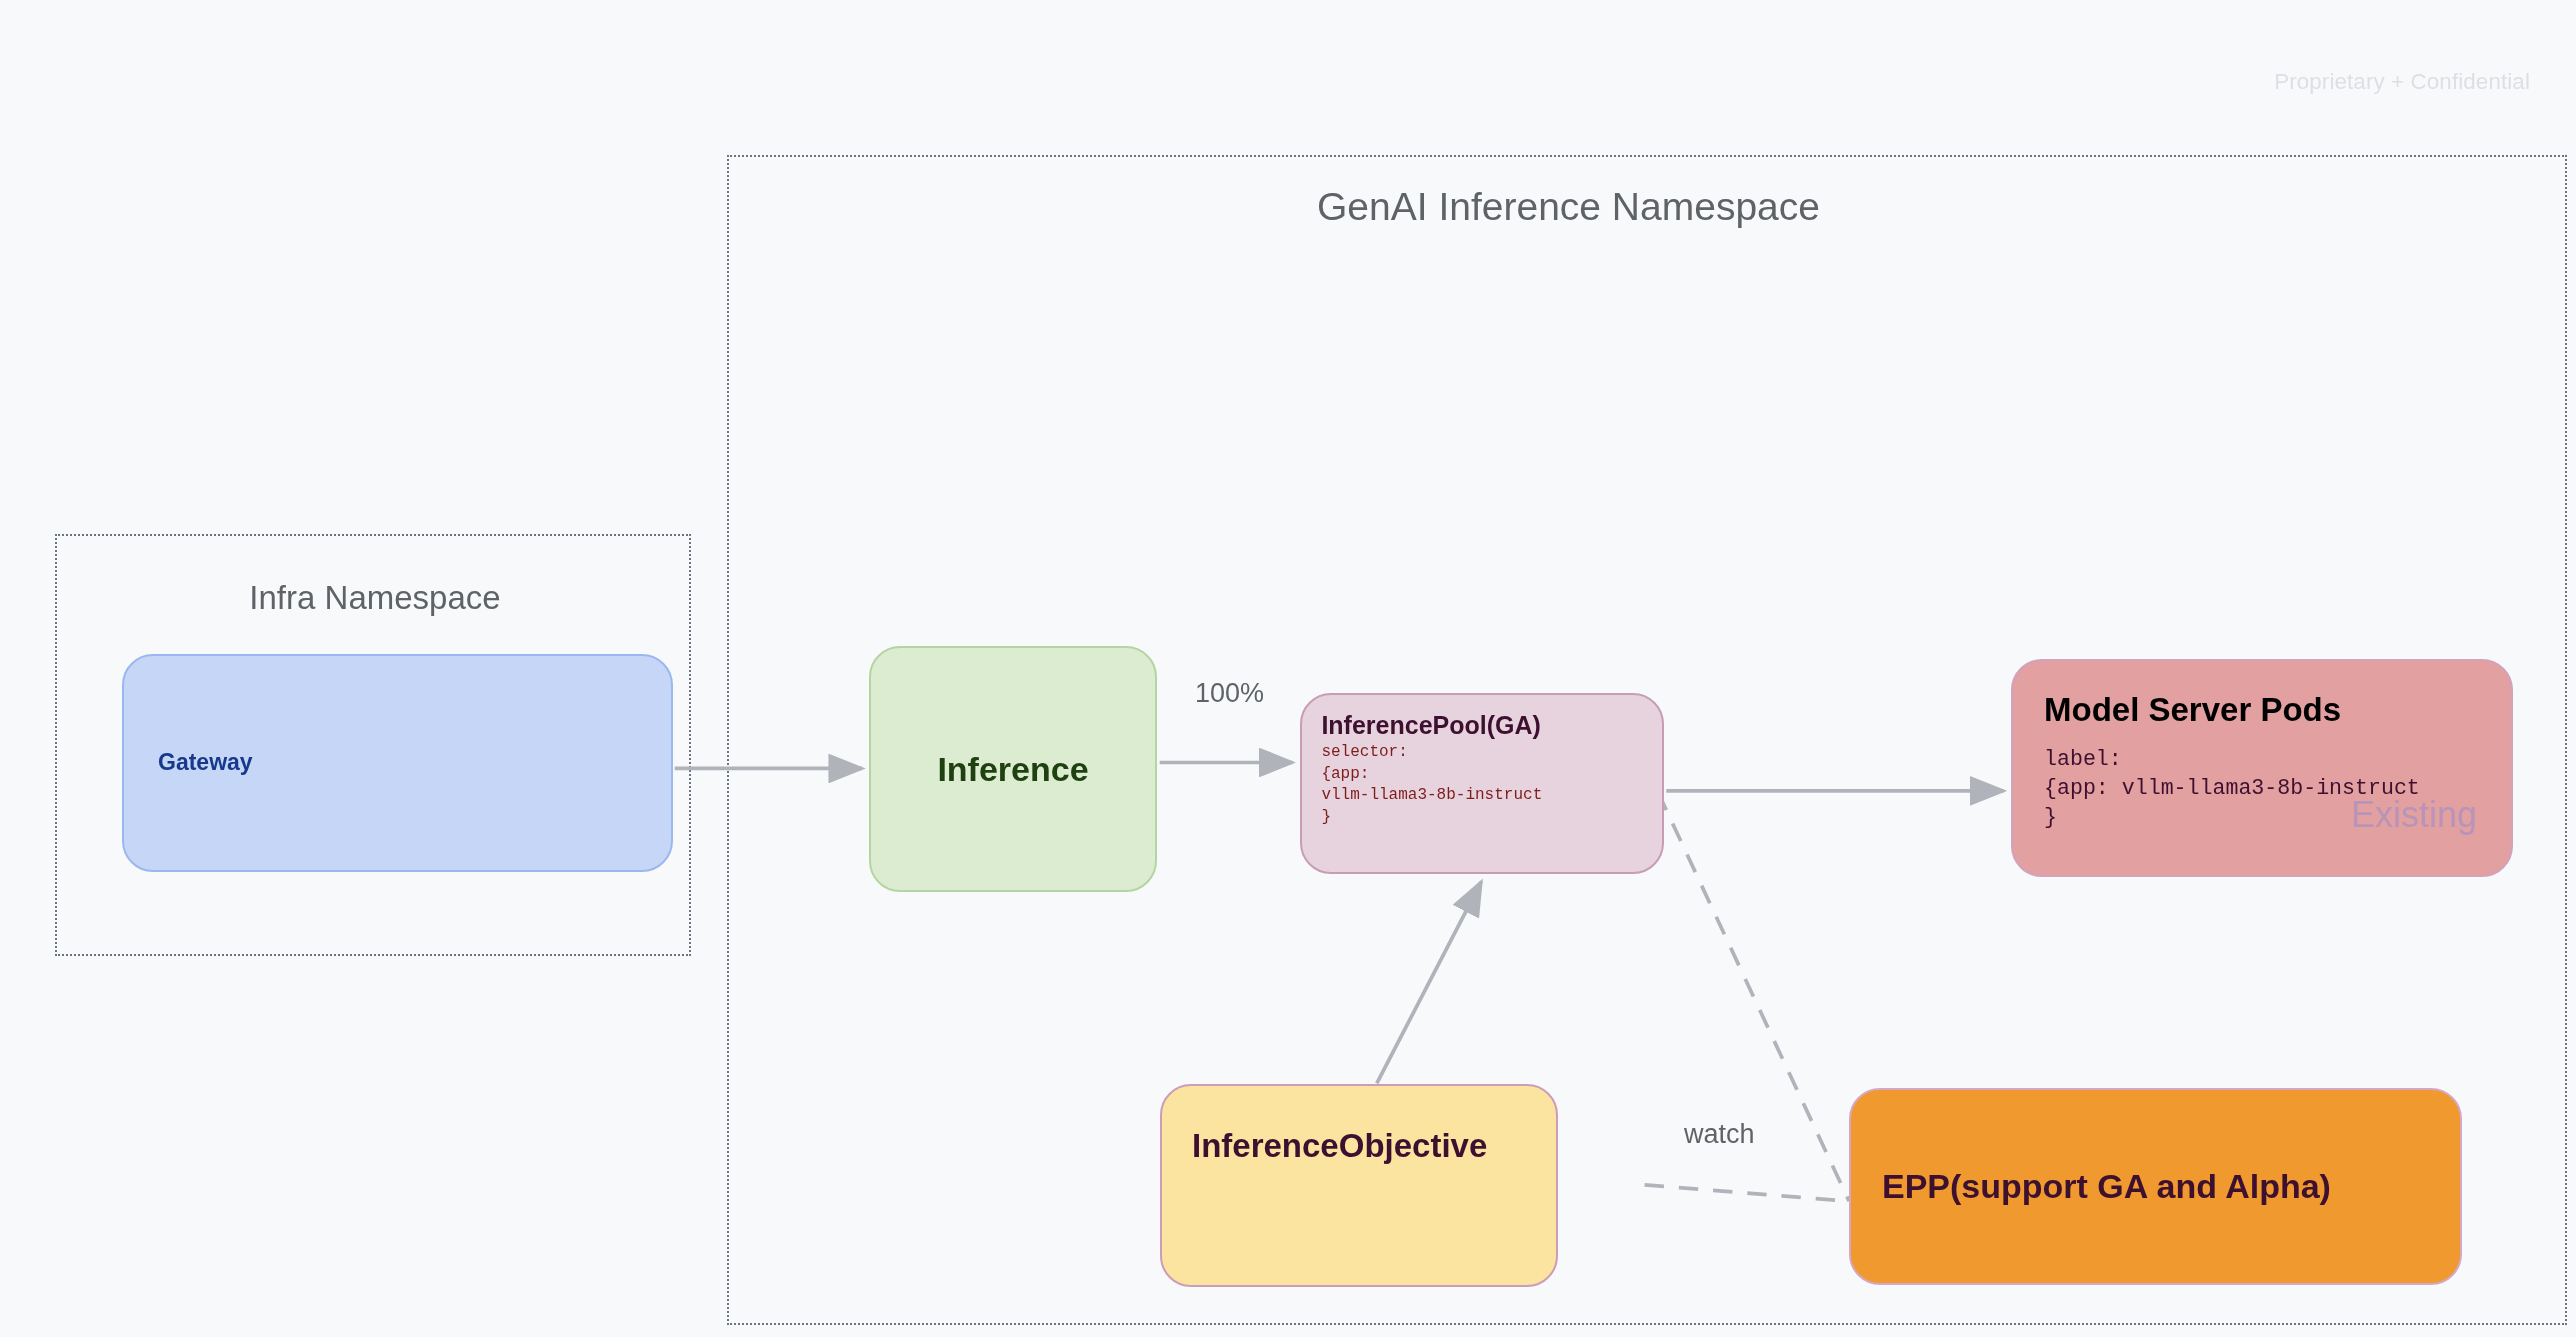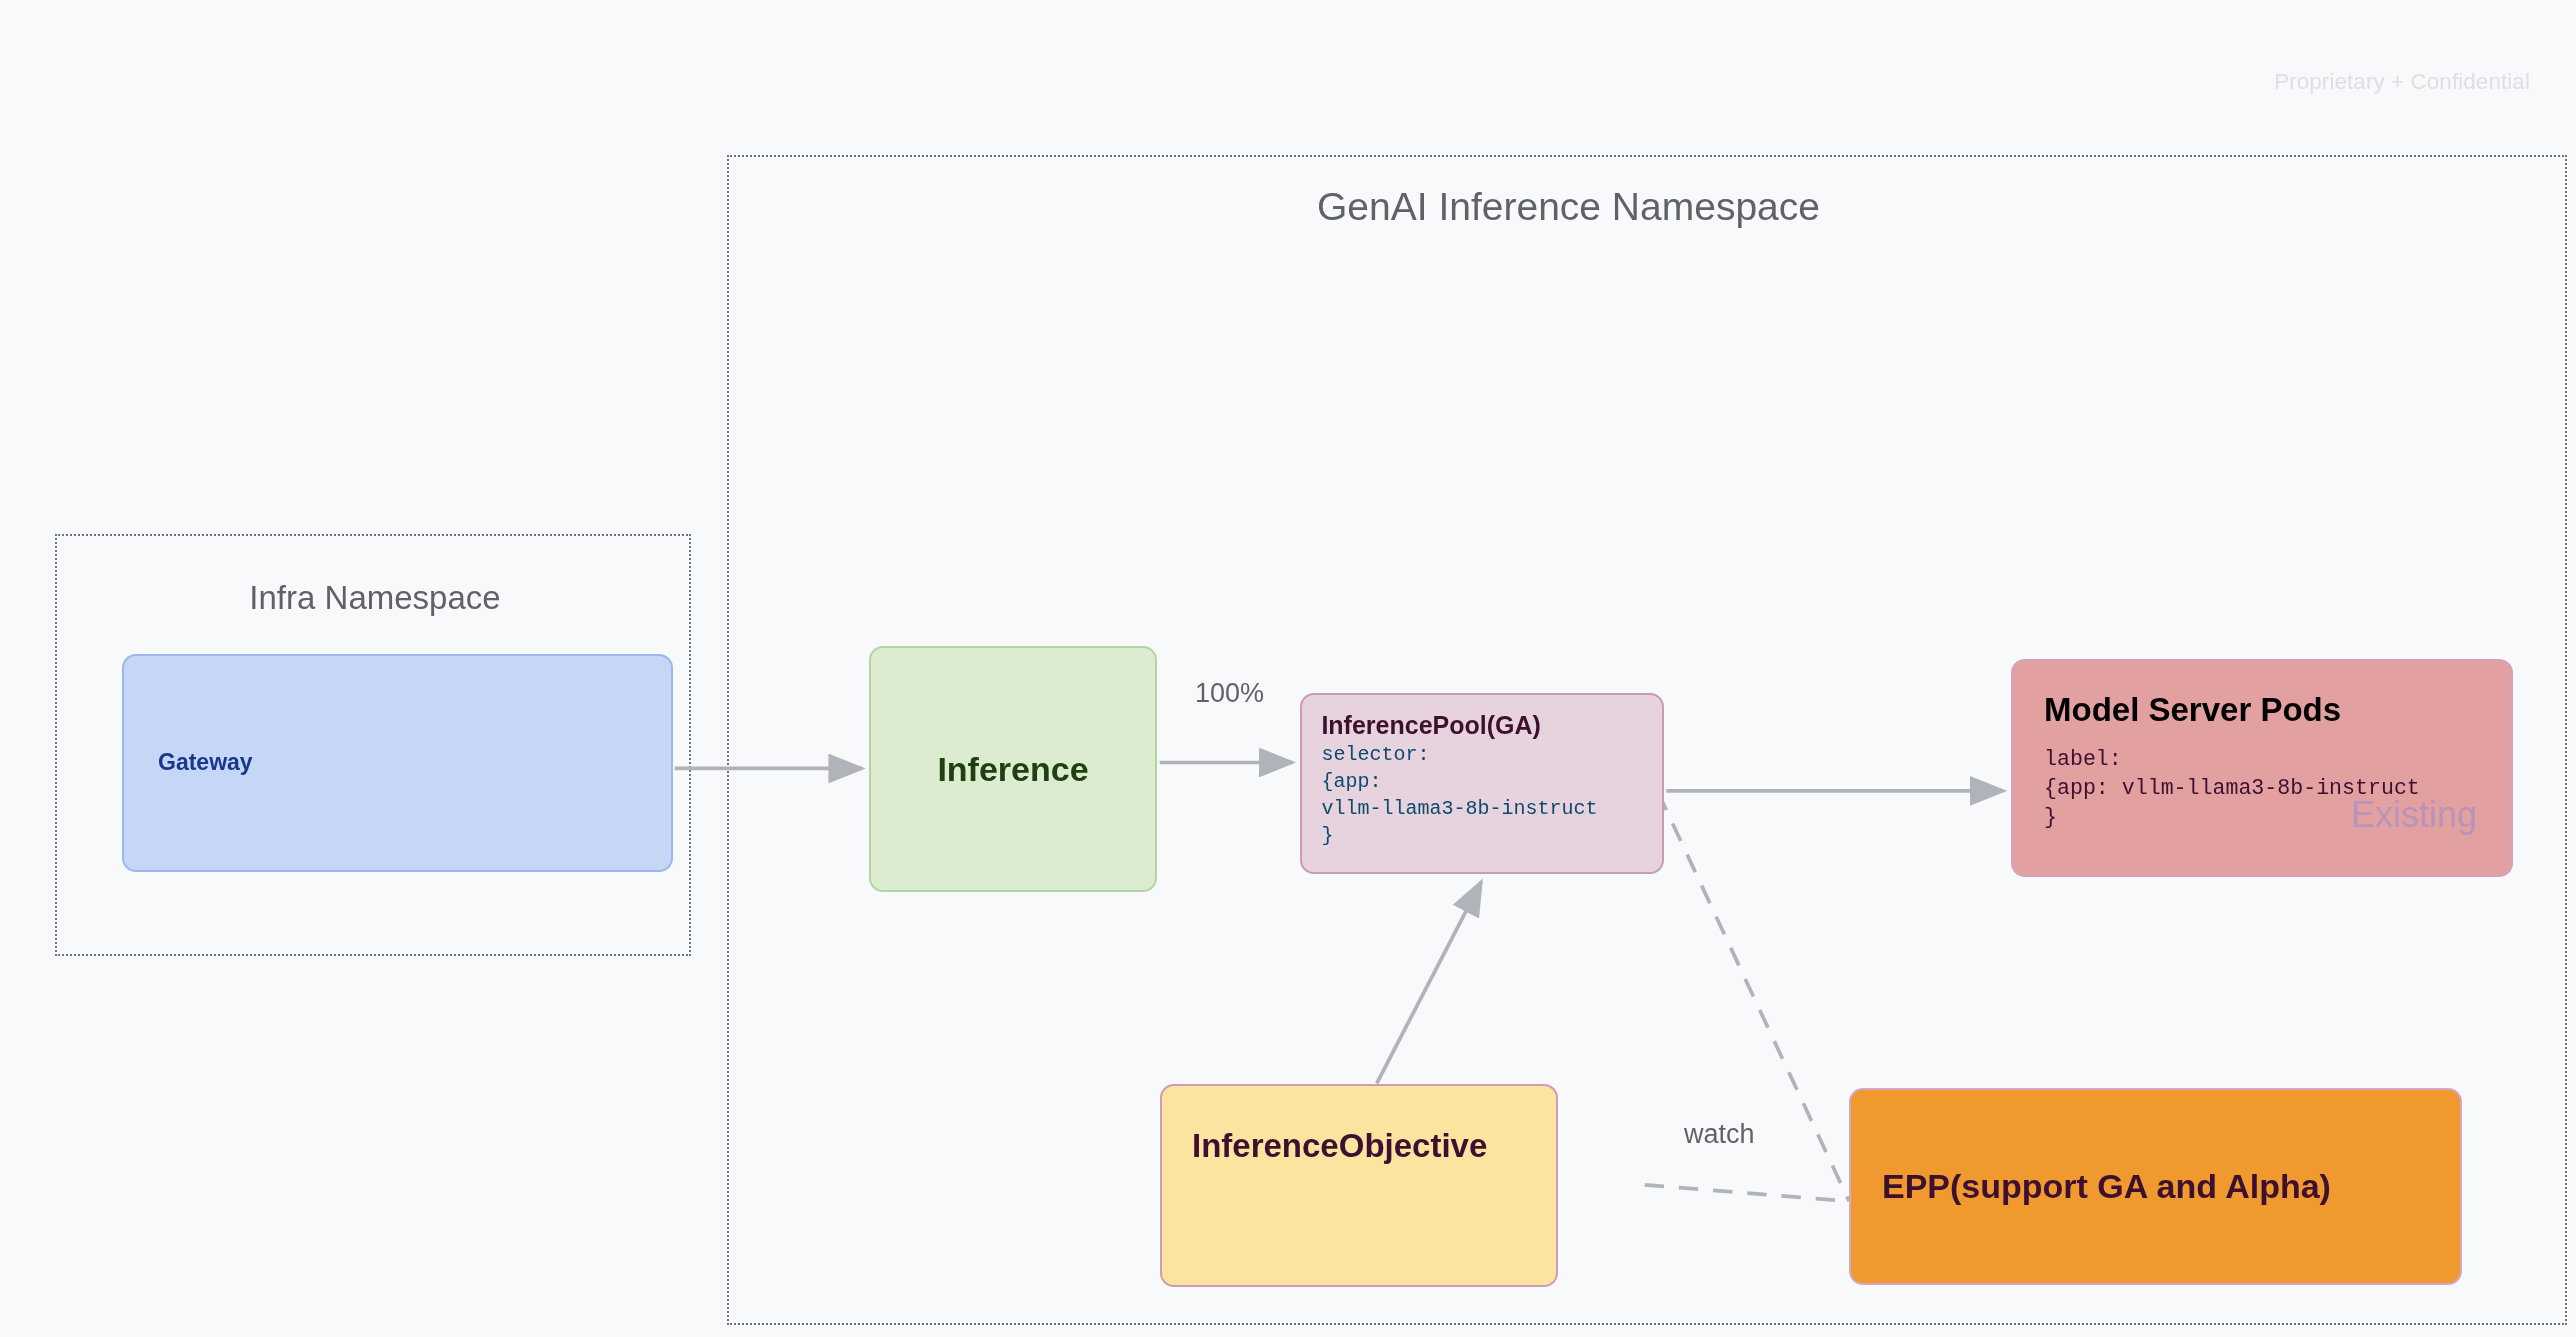--- a/index.html
+++ b/index.html
@@ -67,21 +67,21 @@
     top: 28px;
     width: 1679px;
     text-align: center;
     font-size: 39px;
   }
 
   
   .node {
     position: absolute;
     box-sizing: border-box;
-    border-radius: 14px;
+    border-radius: 31px;
     overflow: hidden;
   }
   .node-title {
     font-weight: bold;
     white-space: nowrap;
     line-height: 1.12;
   }
   .node-body {
     font-family: "Liberation Mono", "DejaVu Sans Mono", monospace;
     line-height: 1.34;
@@ -131,22 +131,22 @@
     background: #e7d3de;
     border: 2.2px solid #c79cb4;
     padding: 16.4px 0 0 19.4px;
   }
   #inferencepool .node-title {
     color: #3d1030;
     font-size: 25px;
     margin-bottom: 3px;
   }
   #inferencepool .node-body {
-    color: #0c4a6e;
-    font-size: 20px;
+    color: #7f1d1d;
+    font-size: 16px;
   }
 
   
   #model-server-pods {
     left: 2011px;
     top: 659px;
     width: 502px;
     height: 218px;
     background: #e3a0a1;
     border: 2.2px solid #d2a1bc;

